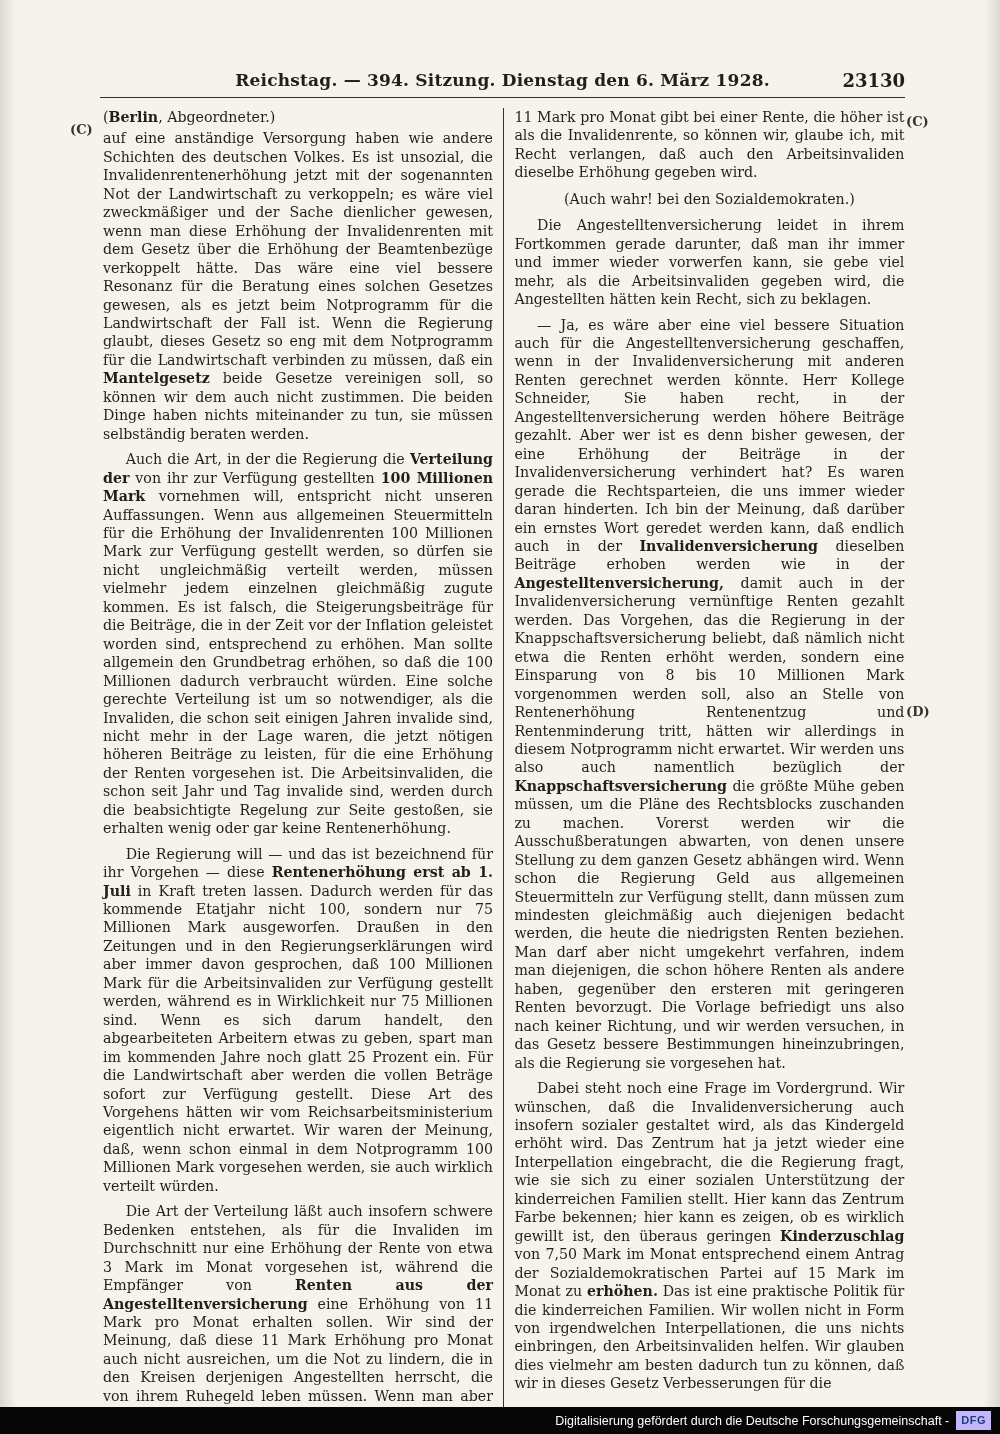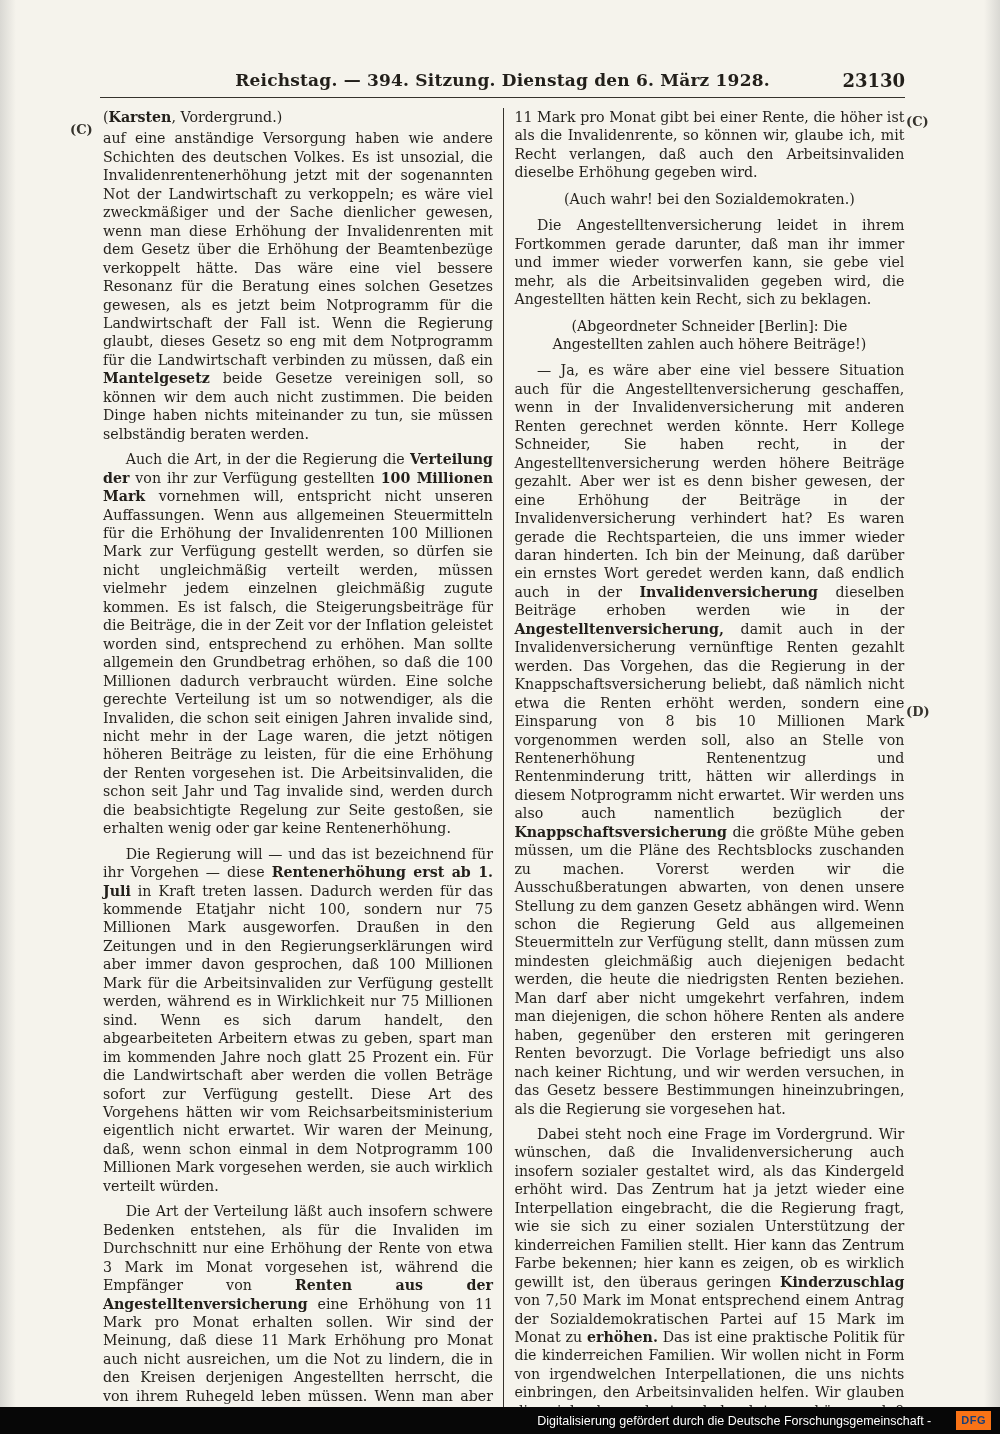--- a/index.html
+++ b/index.html
@@ -39,26 +39,26 @@
   .col p { margin:0; }
   .p-flush  { text-indent:0; }
   .p-indent { text-indent:1.6em; margin-top:7px !important; }
   .p-center { text-align:center; margin:8px 14px 8px 14px !important; text-indent:0; }
   .speaker  { margin-bottom:3px !important; }
   .bold { font-weight:700; }
 
   .footer {
     position:absolute; left:0; right:0; bottom:0; height:27px;
     background:#070707; color:#ffffff;
-    display:flex; align-items:center; justify-content:flex-end; gap:25px;
+    display:flex; align-items:center; justify-content:flex-end; gap:7px;
     padding-right:9px;
     font-family:"Liberation Sans","DejaVu Sans",sans-serif; font-size:12.5px;
   }
   .dfg-logo {
-    background:#f97316; color:#1b3f77; font-weight:700;
+    background:#c4b5fd; color:#1b3f77; font-weight:700;
     font-size:11px; line-height:1; padding:4px 5px; letter-spacing:.5px;
   }
 </style>
 </head>
 <body>
 
 <div class="page">
 
   <div class="header">
     <span class="header-title">Reichstag. — 394. Sitzung. Dienstag den 6. März 1928.</span>
@@ -66,34 +66,33 @@
   </div>
   <div class="header-rule"></div>
 
   <span class="margin-marker mm-left-top">(C)</span>
   <span class="margin-marker mm-right-top">(C)</span>
   <span class="margin-marker mm-right-mid">(D)</span>
 
   <div class="columns">
 
     <div class="col">
-      <p class="speaker p-flush"><span>(</span><span class="bold">Karsten</span><span>, Vordergrund.)</span></p>
+      <p class="speaker p-flush"><span>(</span><span class="bold">Berlin</span><span>, Abgeordneter.)</span></p>
       <p class="p-flush"><span>auf eine anständige Versorgung haben wie andere Schichten des deutschen Volkes. Es ist unsozial, die Invalidenrentenerhöhung jetzt mit der sogenannten Not der Landwirtschaft zu verkoppeln; es wäre viel zweckmäßiger und der Sache dienlicher gewesen, wenn man diese Erhöhung der Invalidenrenten mit dem Gesetz über die Erhöhung der Beamtenbezüge verkoppelt hätte. Das wäre eine viel bessere Resonanz für die Beratung eines solchen Gesetzes gewesen, als es jetzt beim Notprogramm für die Landwirtschaft der Fall ist. Wenn die Regierung glaubt, dieses Gesetz so eng mit dem Notprogramm für die Landwirtschaft verbinden zu müssen, daß ein </span><span class="bold">Mantelgesetz</span><span> beide Gesetze vereinigen soll, so können wir dem auch nicht zustimmen. Die beiden Dinge haben nichts miteinander zu tun, sie müssen selbständig beraten werden.</span></p>
       <p class="p-indent"><span>Auch die Art, in der die Regierung die </span><span class="bold">Verteilung der</span><span> von ihr zur Verfügung gestellten </span><span class="bold">100 Millionen Mark</span><span> vornehmen will, entspricht nicht unseren Auffassungen. Wenn aus allgemeinen Steuermitteln für die Erhöhung der Invalidenrenten 100 Millionen Mark zur Verfügung gestellt werden, so dürfen sie nicht ungleichmäßig verteilt werden, müssen vielmehr jedem einzelnen gleichmäßig zugute kommen. Es ist falsch, die Steigerungsbeiträge für die Beiträge, die in der Zeit vor der Inflation geleistet worden sind, entsprechend zu erhöhen. Man sollte allgemein den Grundbetrag erhöhen, so daß die 100 Millionen dadurch verbraucht würden. Eine solche gerechte Verteilung ist um so notwendiger, als die Invaliden, die schon seit einigen Jahren invalide sind, nicht mehr in der Lage waren, die jetzt nötigen höheren Beiträge zu leisten, für die eine Erhöhung der Renten vorgesehen ist. Die Arbeitsinvaliden, die schon seit Jahr und Tag invalide sind, werden durch die beabsichtigte Regelung zur Seite gestoßen, sie erhalten wenig oder gar keine Rentenerhöhung.</span></p>
       <p class="p-indent"><span>Die Regierung will — und das ist bezeichnend für ihr Vorgehen — diese </span><span class="bold">Rentenerhöhung erst ab 1. Juli</span><span> in Kraft treten lassen. Dadurch werden für das kommende Etatjahr nicht 100, sondern nur 75 Millionen Mark ausgeworfen. Draußen in den Zeitungen und in den Regierungserklärungen wird aber immer davon gesprochen, daß 100 Millionen Mark für die Arbeitsinvaliden zur Verfügung gestellt werden, während es in Wirklichkeit nur 75 Millionen sind. Wenn es sich darum handelt, den abgearbeiteten Arbeitern etwas zu geben, spart man im kommenden Jahre noch glatt 25 Prozent ein. Für die Landwirtschaft aber werden die vollen Beträge sofort zur Verfügung gestellt. Diese Art des Vorgehens hätten wir vom Reichsarbeitsministerium eigentlich nicht erwartet. Wir waren der Meinung, daß, wenn schon einmal in dem Notprogramm 100 Millionen Mark vorgesehen werden, sie auch wirklich verteilt würden.</span></p>
       <p class="p-indent"><span>Die Art der Verteilung läßt auch insofern schwere Bedenken entstehen, als für die Invaliden im Durchschnitt nur eine Erhöhung der Rente von etwa 3 Mark im Monat vorgesehen ist, während die Empfänger von </span><span class="bold">Renten aus der Angestelltenversicherung</span><span> eine Erhöhung von 11 Mark pro Monat erhalten sollen. Wir sind der Meinung, daß diese 11 Mark Erhöhung pro Monat auch nicht ausreichen, um die Not zu lindern, die in den Kreisen derjenigen Angestellten herrscht, die von ihrem Ruhegeld leben müssen. Wenn man aber ihnen</span></p>
     </div>
 
     <div class="divider"></div>
 
     <div class="col">
       <p class="p-flush"><span>11 Mark pro Monat gibt bei einer Rente, die höher ist als die Invalidenrente, so können wir, glaube ich, mit Recht verlangen, daß auch den Arbeitsinvaliden dieselbe Erhöhung gegeben wird.</span></p>
       <p class="p-center"><span>(Auch wahr! bei den Sozialdemokraten.)</span></p>
       <p class="p-indent"><span>Die Angestelltenversicherung leidet in ihrem Fortkommen gerade darunter, daß man ihr immer und immer wieder vorwerfen kann, sie gebe viel mehr, als die Arbeitsinvaliden gegeben wird, die Angestellten hätten kein Recht, sich zu beklagen.</span></p>
-      <p class="p-center"><span>(Abgeordneter Schneider [Berlin]: Die Angestellten zahlen auch höhere Beiträge!)</span></p>
       <p class="p-indent"><span>— Ja, es wäre aber eine viel bessere Situation auch für die Angestelltenversicherung geschaffen, wenn in der Invalidenversicherung mit anderen Renten gerechnet werden könnte. Herr Kollege Schneider, Sie haben recht, in der Angestelltenversicherung werden höhere Beiträge gezahlt. Aber wer ist es denn bisher gewesen, der eine Erhöhung der Beiträge in der Invalidenversicherung verhindert hat? Es waren gerade die Rechtsparteien, die uns immer wieder daran hinderten. Ich bin der Meinung, daß darüber ein ernstes Wort geredet werden kann, daß endlich auch in der </span><span class="bold">Invalidenversicherung</span><span> dieselben Beiträge erhoben werden wie in der </span><span class="bold">Angestelltenversicherung,</span><span> damit auch in der Invalidenversicherung vernünftige Renten gezahlt werden. Das Vorgehen, das die Regierung in der Knappschaftsversicherung beliebt, daß nämlich nicht etwa die Renten erhöht werden, sondern eine Einsparung von 8 bis 10 Millionen Mark vorgenommen werden soll, also an Stelle von Rentenerhöhung Rentenentzug und Rentenminderung tritt, hätten wir allerdings in diesem Notprogramm nicht erwartet. Wir werden uns also auch namentlich bezüglich der </span><span class="bold">Knappschaftsversicherung</span><span> die größte Mühe geben müssen, um die Pläne des Rechtsblocks zuschanden zu machen. Vorerst werden wir die Ausschußberatungen abwarten, von denen unsere Stellung zu dem ganzen Gesetz abhängen wird. Wenn schon die Regierung Geld aus allgemeinen Steuermitteln zur Verfügung stellt, dann müssen zum mindesten gleichmäßig auch diejenigen bedacht werden, die heute die niedrigsten Renten beziehen. Man darf aber nicht umgekehrt verfahren, indem man diejenigen, die schon höhere Renten als andere haben, gegenüber den ersteren mit geringeren Renten bevorzugt. Die Vorlage befriedigt uns also nach keiner Richtung, und wir werden versuchen, in das Gesetz bessere Bestimmungen hineinzubringen, als die Regierung sie vorgesehen hat.</span></p>
       <p class="p-indent"><span>Dabei steht noch eine Frage im Vordergrund. Wir wünschen, daß die Invalidenversicherung auch insofern sozialer gestaltet wird, als das Kindergeld erhöht wird. Das Zentrum hat ja jetzt wieder eine Interpellation eingebracht, die die Regierung fragt, wie sie sich zu einer sozialen Unterstützung der kinderreichen Familien stellt. Hier kann das Zentrum Farbe bekennen; hier kann es zeigen, ob es wirklich gewillt ist, den überaus geringen </span><span class="bold">Kinderzuschlag</span><span> von 7,50 Mark im Monat entsprechend einem Antrag der Sozialdemokratischen Partei auf 15 Mark im Monat zu </span><span class="bold">erhöhen.</span><span> Das ist eine praktische Politik für die kinderreichen Familien. Wir wollen nicht in Form von irgendwelchen Interpellationen, die uns nichts einbringen, den Arbeitsinvaliden helfen. Wir glauben dies vielmehr am besten dadurch tun zu können, daß wir in dieses Gesetz Verbesserungen für die</span></p>
     </div>
 
   </div>
 
   <div class="footer">
     <span>Digitalisierung gefördert durch die Deutsche Forschungsgemeinschaft -</span>
     <span class="dfg-logo">DFG</span>
   </div>

